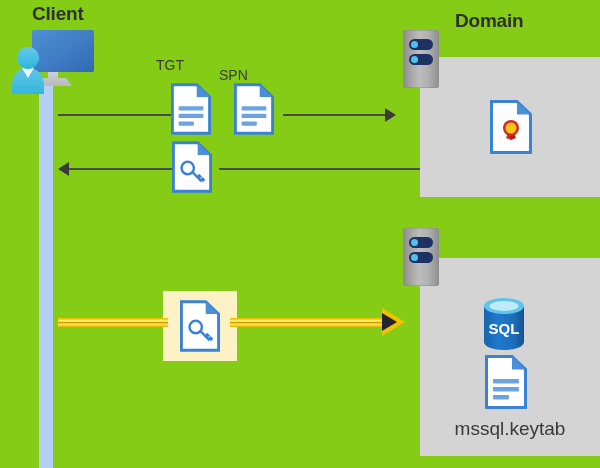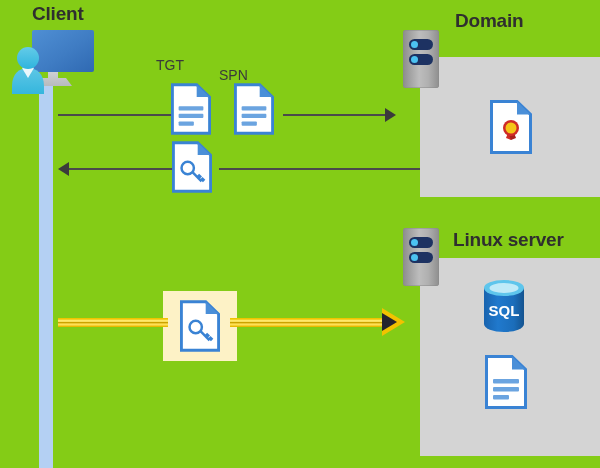--- a/index.html
+++ b/index.html
@@ -210,23 +210,22 @@
 
   <div class="abs panel" id="lin-panel"></div>
 
   <div class="abs" style="left:403px; top:228px;">
     <div class="server-icon" style="position:relative;">
       <span class="server-bar b1"></span>
       <span class="server-bar b2"></span>
     </div>
   </div>
 
-  <div class="abs heading" style="left:453px; top:228px; width:146px;">Linux server</div>
-
-  <div class="abs" style="left:478px; top:278px;">
+
+  <div class="abs" style="left:478px; top:296px;">
     <svg width="52" height="60" viewBox="0 0 52 60">
       <defs>
         <linearGradient id="cylGrad" x1="0" y1="0" x2="1" y2="0">
           <stop offset="0%" stop-color="#1863ae"></stop>
           <stop offset="35%" stop-color="#2079cd"></stop>
           <stop offset="75%" stop-color="#1b6dba"></stop>
           <stop offset="100%" stop-color="#14538f"></stop>
         </linearGradient>
       </defs>
       <path d="M6 10 v36 a20 8 0 0 0 40 0 V10 z" fill="url(#cylGrad)"></path>
@@ -241,20 +240,21 @@
       <svg width="42" height="54" viewBox="0 0 42 54">
         <path d="M1.5 1.5 H27 L40.5 14.5 V52.5 H1.5 Z" fill="#ffffff" stroke="#3a83d4" stroke-width="3"></path>
         <path d="M27 1.5 L40.5 14.5 H27 Z" fill="#4a8fd8"></path>
         <rect x="8" y="24" width="26" height="4.5" rx="1" fill="#6ba4e0"></rect>
         <rect x="8" y="32" width="26" height="4.5" rx="1" fill="#6ba4e0"></rect>
         <rect x="8" y="40" width="16" height="4.5" rx="1" fill="#6ba4e0"></rect>
       </svg>
     </div>
   </div>
 
+  <div class="abs plain-label" style="left:420px; top:418px; width:180px; text-align:center;">mssql.keytab</div>
 
   <div class="abs hline" style="left:58px; top:114px; width:114px;"></div>
   <div class="abs hline" style="left:283px; top:114px; width:102px;"></div>
   <div class="abs arrow-right-head" style="left:385px; top:108px;"></div>
 
   <div class="abs doc-tag" style="left:156px; top:55px; width:52px;">TGT</div>
   <div class="abs doc-tag" style="left:219px; top:65px; width:52px;">SPN</div>
 
   <div class="abs" style="left:171px; top:83px;">
     <svg width="40" height="52" viewBox="0 0 42 54">

